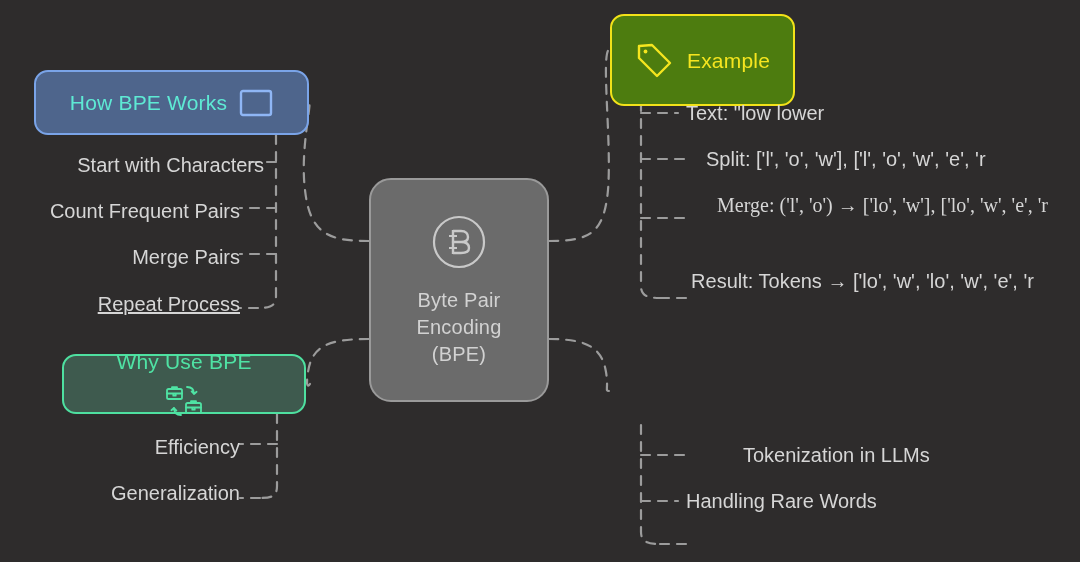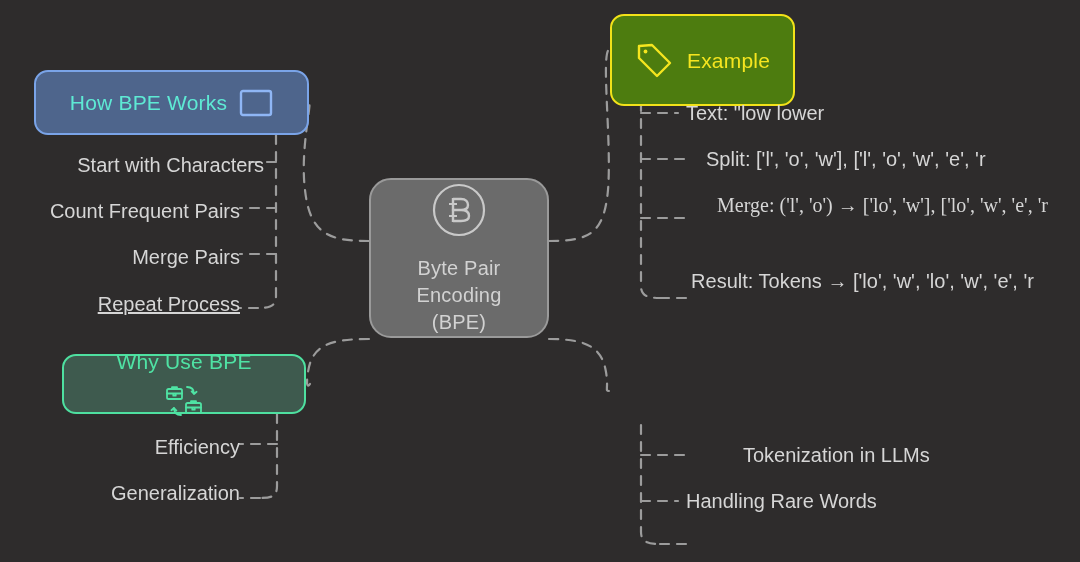--- a/index.html
+++ b/index.html
@@ -35,21 +35,21 @@
     font-size: 21px;
     letter-spacing: 0.2px;
     white-space: nowrap;
     padding: 0 16px;
   }
   .node .label { line-height: 1; }
 
   
   #center-node {
     left: 369px; top: 178px;
-    width: 180px; height: 160px;
+    width: 180px; height: 224px;
     background: #6b6b6b;
     border-color: #9a9a9a;
     border-radius: 22px;
     flex-direction: column;
     gap: 16px;
     color: #cfcfcf;
   }
   #center-node .label {
     font-size: 20px;
     line-height: 1.35;

